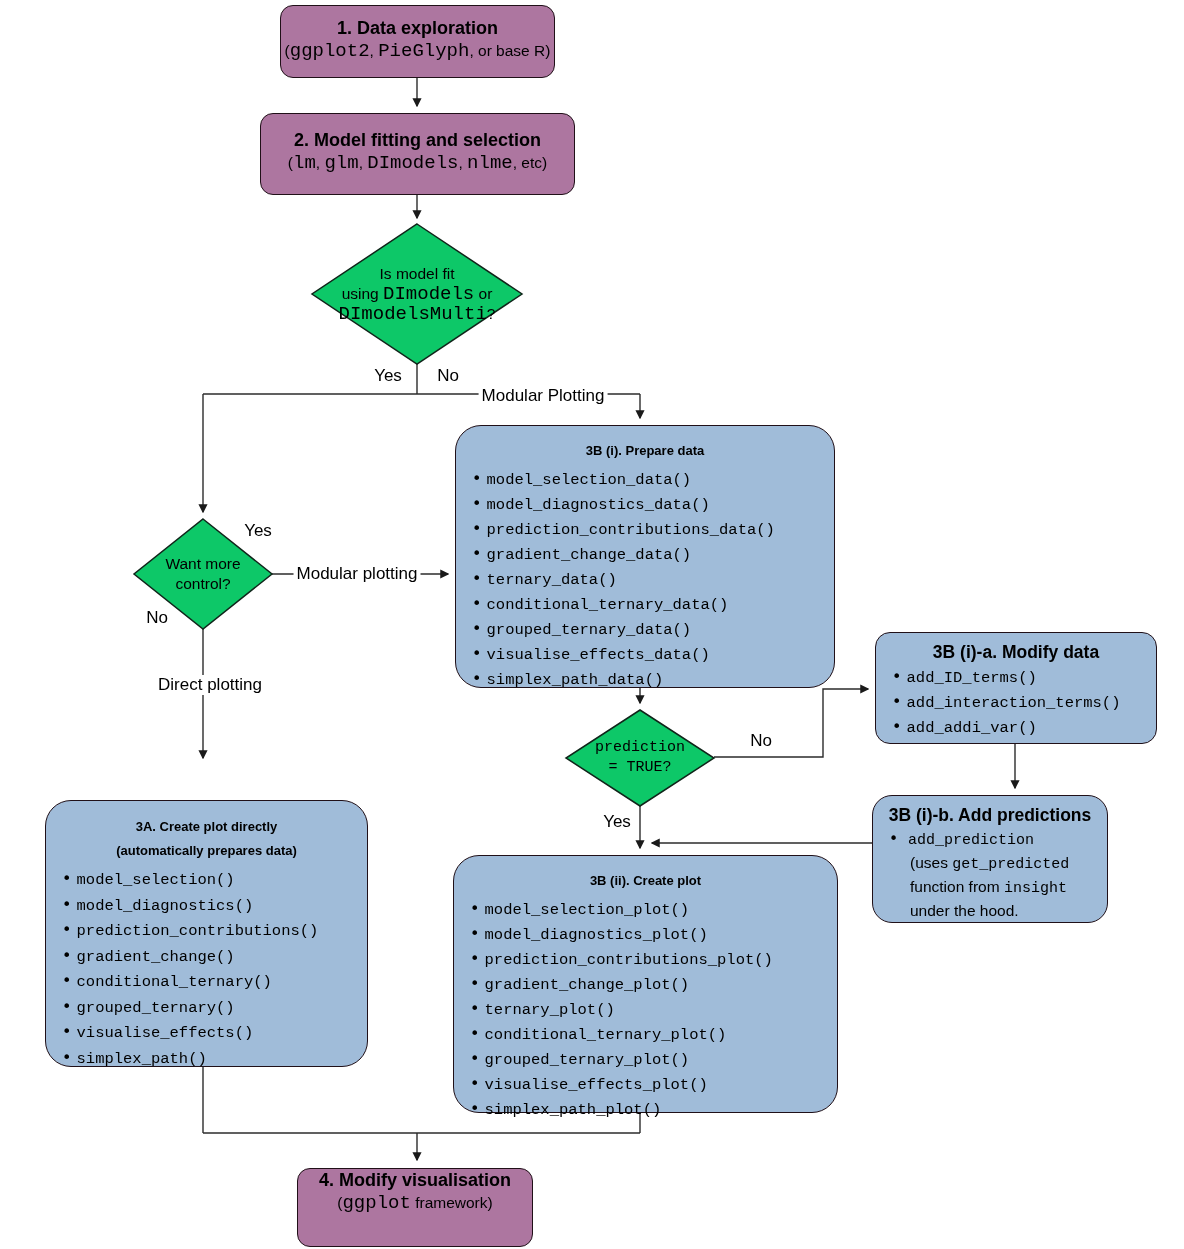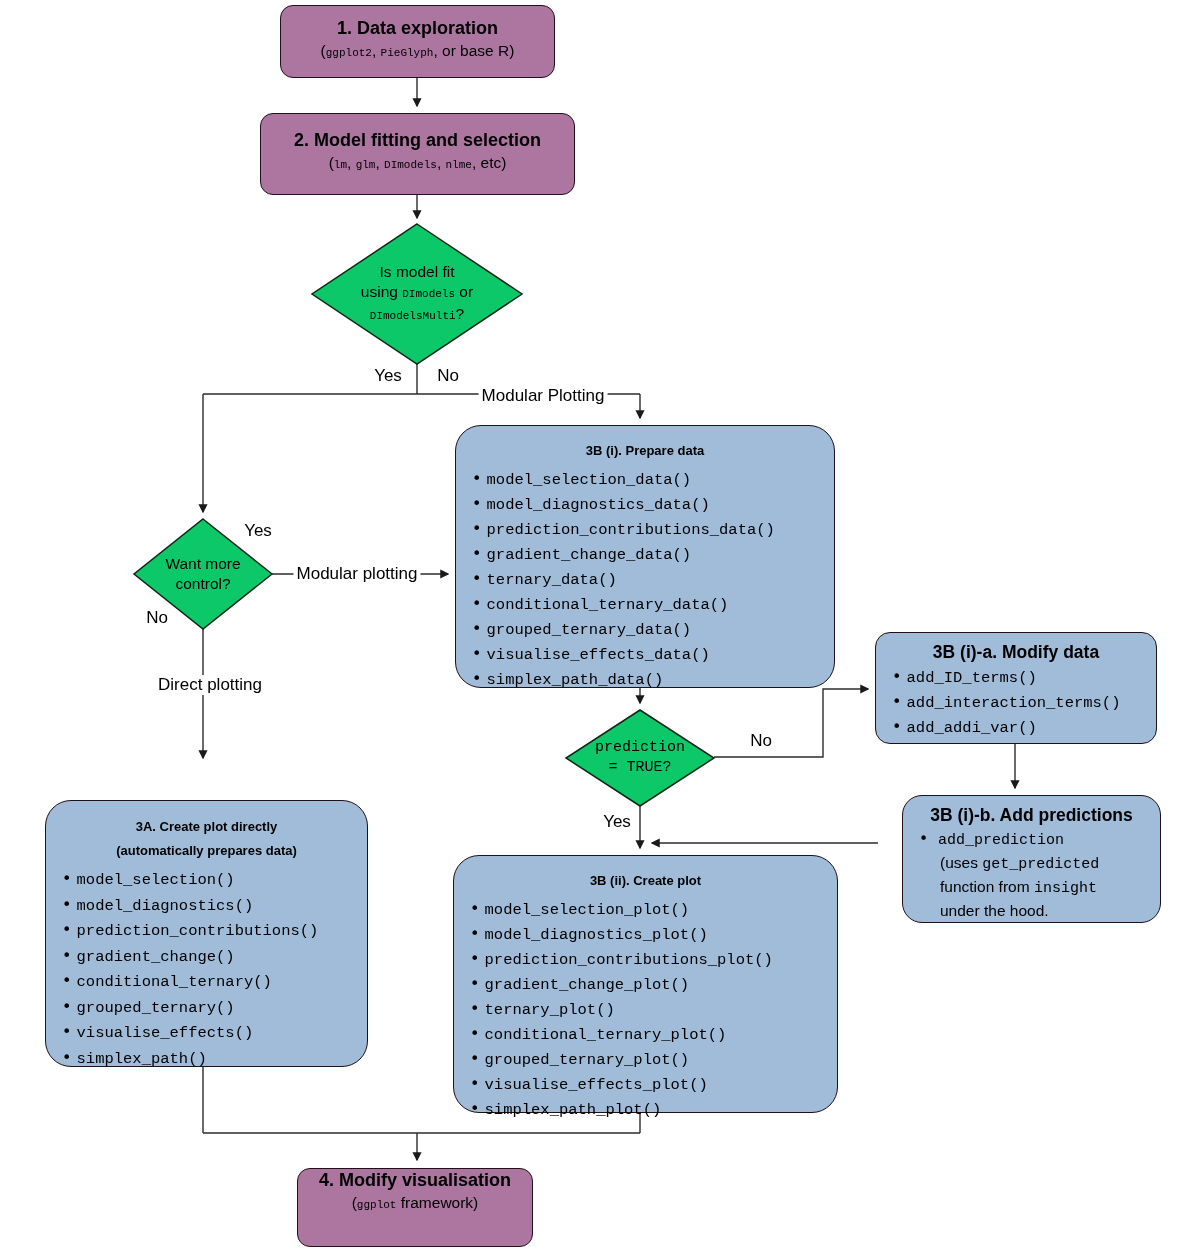--- a/index.html
+++ b/index.html
@@ -8,21 +8,21 @@
   svg.wires{position:absolute;left:0;top:0;z-index:1;}
   .node{position:absolute;box-sizing:border-box;border:1.6px solid #201018;
         z-index:2;text-align:center;}
   .purple{background:#ad76a0;border-radius:13px;}
   .blue{background:#a0bcd9;border-radius:26px;}
   .node-title{font-weight:bold;font-size:18px;line-height:23px;text-align:center;}
   .big-title{font-weight:bold;font-size:13px;line-height:24px;}
   .small-title{font-weight:bold;font-size:17.5px;line-height:22px;}
   .node-sub{font-size:15.5px;line-height:21px;}
   .mono{font-family:"Liberation Mono","DejaVu Sans Mono",monospace;}
-  .node-sub .mono, .dtext .mono{font-size:11px;text-align:center;}
+  .node-sub .mono, .dtext .mono{font-size:19px;text-align:center;}
   .func-list{list-style:none;margin:4px 0 0 0;padding:0 6px 0 16px;text-align:left;
              font-family:"Liberation Mono","DejaVu Sans Mono",monospace;
              font-size:15.5px;line-height:23px;white-space:nowrap;}
   .func-list li::before{content:"\2022\00a0";font-family:"DejaVu Sans",sans-serif;
              font-size:16px;}
   .lh24 li{line-height:24.5px;}
   .dtext{position:absolute;z-index:3;display:flex;flex-direction:column;
          align-items:center;justify-content:center;text-align:center;
          font-size:15.5px;line-height:20px;}
   .edge-label{position:absolute;z-index:4;font-size:17px;background:#ffffff;
@@ -127,21 +127,21 @@
 
   <div class="node blue" style="left:875px;top:632px;width:282px;height:112px;padding-top:8px;border-radius:15px;">
     <div class="small-title">3B (i)-a. Modify data</div>
     <ul class="func-list" style="line-height:24px;margin-top:2px;">
         <li>add_ID_terms()</li>
         <li>add_interaction_terms()</li>
         <li>add_addi_var()</li>
       </ul>
   </div>
 
-  <div class="node blue" style="left:902px;top:795px;width:259px;height:128px;padding-top:8px;border-radius:20px;">
+  <div class="node blue" style="left:872px;top:795px;width:236px;height:128px;padding-top:8px;border-radius:20px;">
     <div class="small-title">3B (i)-b. Add predictions</div>
     <div class="ap-block">
       <div class="ap-first"><span class="mono">add_prediction</span></div>
       <div class="ap-rest"><span>(uses </span><span class="mono">get_predicted</span></div>
       <div class="ap-rest"><span>function from </span><span class="mono">insight</span></div>
       <div class="ap-rest"><span>under the hood.</span></div>
     </div>
   </div>
 
   <div class="node blue" style="left:453px;top:855px;width:385px;height:258px;padding-top:13px;">

